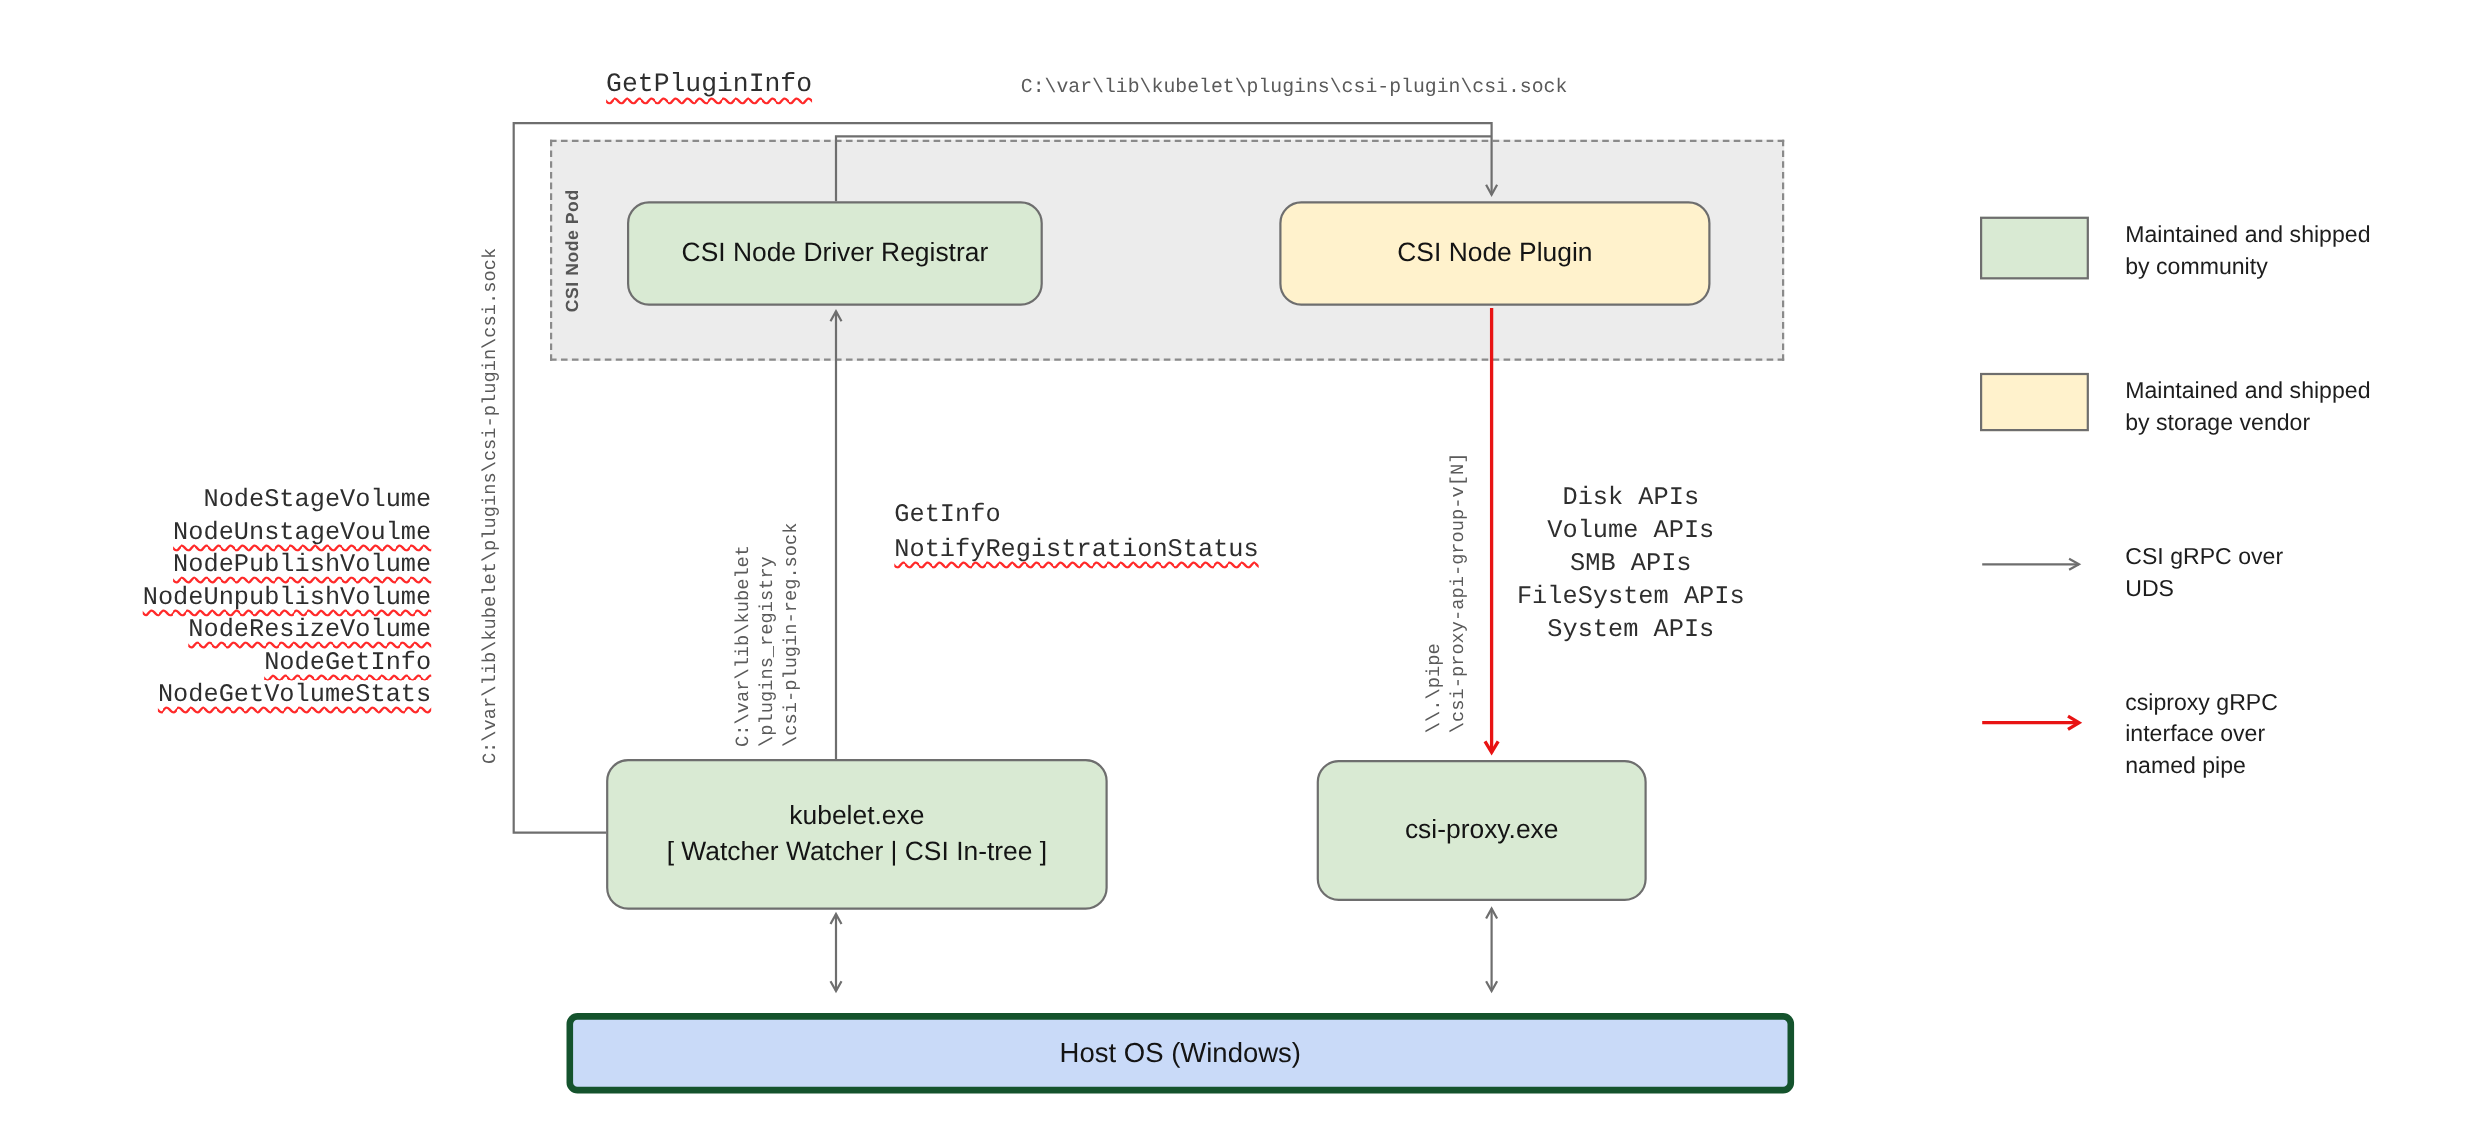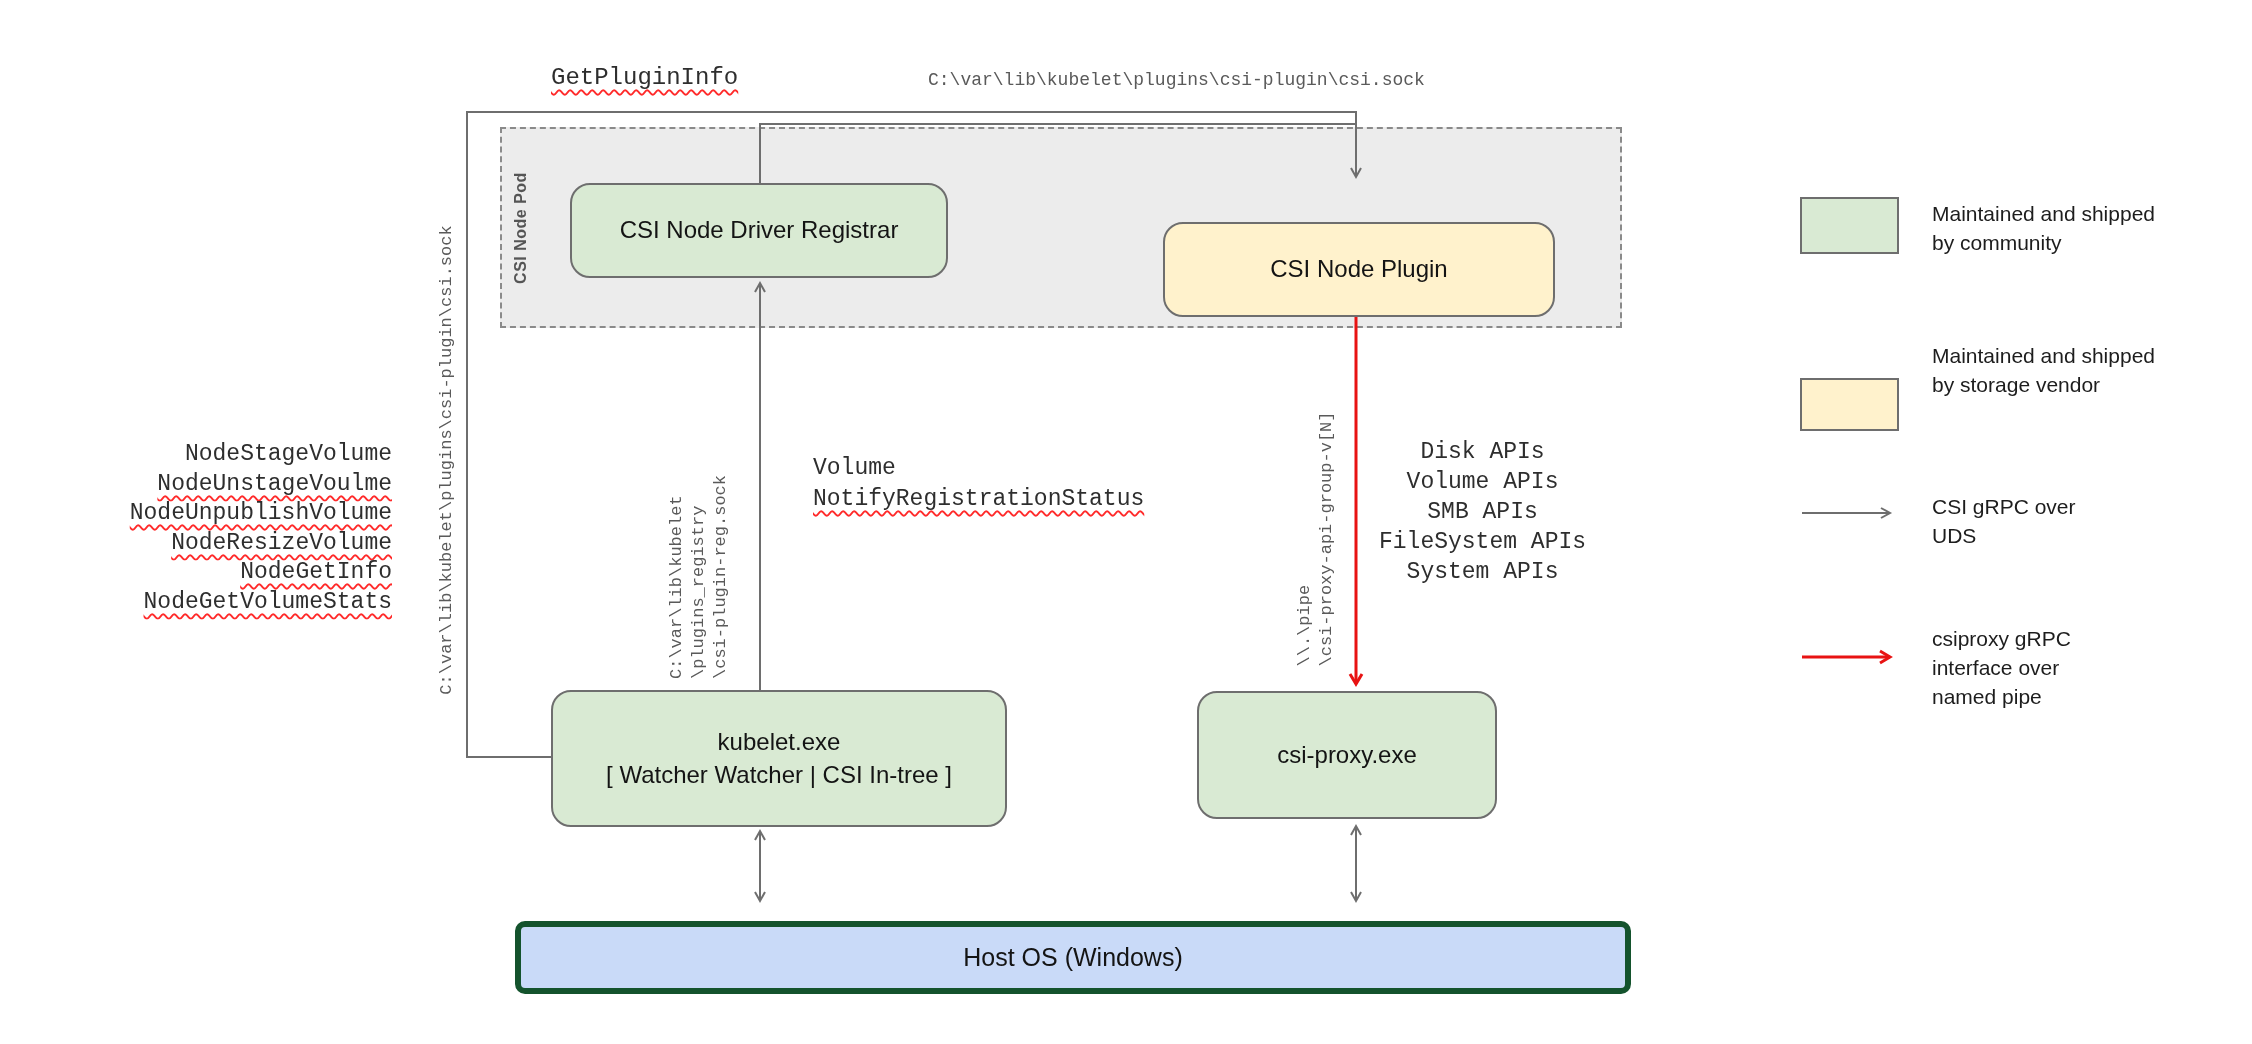--- a/index.html
+++ b/index.html
@@ -20,21 +20,21 @@
     transform:translate(-50%,-50%) rotate(-90deg);
     font-size:16px; color:#555; letter-spacing:.5px; white-space:nowrap; font-weight:600;
   }
 
   .node {
     position:absolute; display:flex; flex-direction:column; align-items:center; justify-content:center;
     text-align:center; border:2px solid #6e6e6e; border-radius:20px;
     font-size:24px; color:#141414; line-height:1.35;
   }
   .green  { background:#d9ead3; }
-  .yellow { background:#fff2cc;margin-top:39px; }
+  .yellow { background:#fff2cc; }
   .host {
     position:absolute; display:flex; align-items:center; justify-content:center;
     background:#c9daf8; border:6px solid #14532d; border-radius:10px;
     font-size:25px; color:#141414;margin-top:16px;
   }
 
   .connectors { position:absolute; left:0; top:0; width:2252px; height:1044px; pointer-events:none; }
 
   .label-mono-dark { font-size:23px; color:#2e2e2e; }
   .label-mono-gray { font-size:18px; color:#5a5a5a; }
@@ -125,31 +125,32 @@
 
   <div class="abs mono label-mono-dark squiggle" style="left:519px; top:64px; font-size:24px;">GetPluginInfo</div>
 
   <div class="abs mono label-mono-gray" style="left:896px; top:70px;">C:\var\lib\kubelet\plugins\csi-plugin\csi.sock</div>
 
   <div class="rot mono" style="left:447px; top:460px;">C:\var\lib\kubelet\plugins\csi-plugin\csi.sock</div>
 
   <div class="rpc-list mono">
     <div>NodeStageVolume</div>
     <div class="squiggle">NodeUnstageVoulme</div>
+    <div class="squiggle">NodePublishVolume</div>
     <div class="squiggle">NodeUnpublishVolume</div>
     <div class="squiggle">NodeResizeVolume</div>
     <div class="squiggle">NodeGetInfo</div>
     <div class="squiggle">NodeGetVolumeStats</div>
   </div>
 
   <div class="rot mono" style="left:699px; top:577px;">C:\var\lib\kubelet
 \plugins_registry
 \csi-plugin-reg.sock</div>
 
-  <div class="abs mono label-mono-dark" style="left:781px; top:455px;">Volume</div>
+  <div class="abs mono label-mono-dark" style="left:781px; top:455px;">GetInfo</div>
   <div class="abs mono label-mono-dark squiggle" style="left:781px; top:486px;">NotifyRegistrationStatus</div>
 
   <div class="rot mono" style="left:1316px; top:539px;">\\.\pipe
 \csi-proxy-api-group-v[N]</div>
 
   <div class="api-list mono">
     <div>Disk APIs</div>
     <div>Volume APIs</div>
     <div>SMB APIs</div>
     <div>FileSystem APIs</div>

